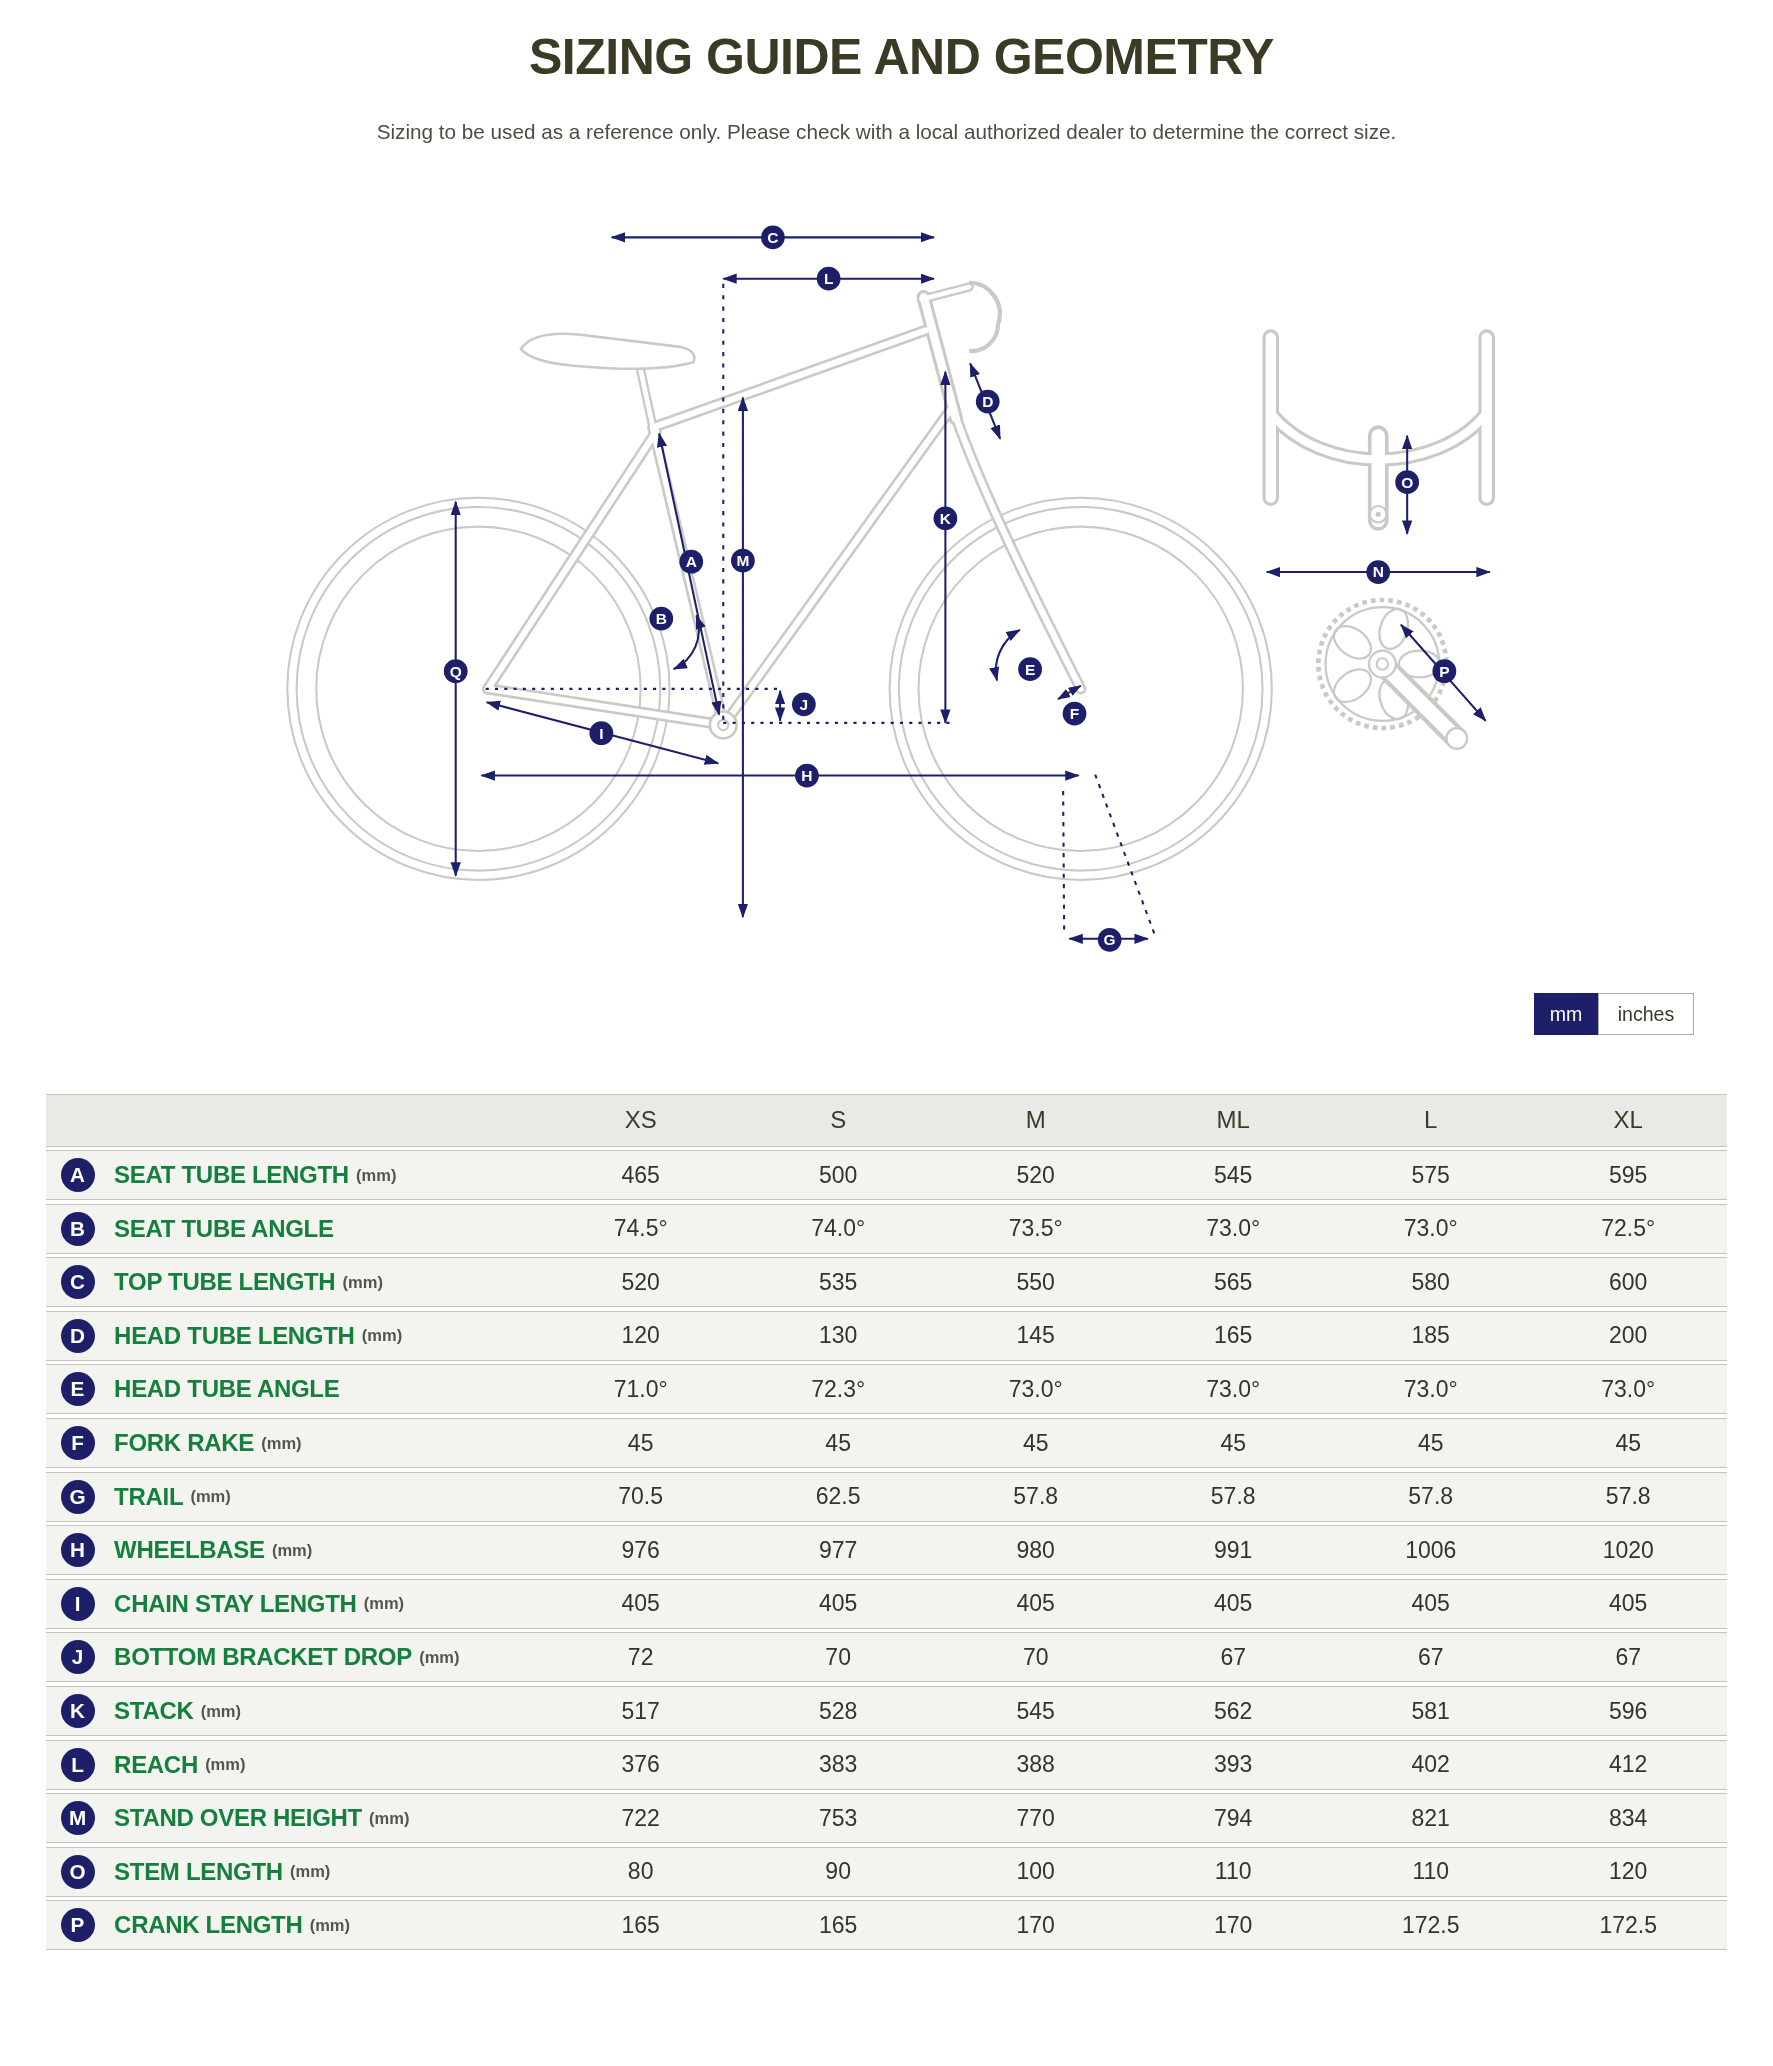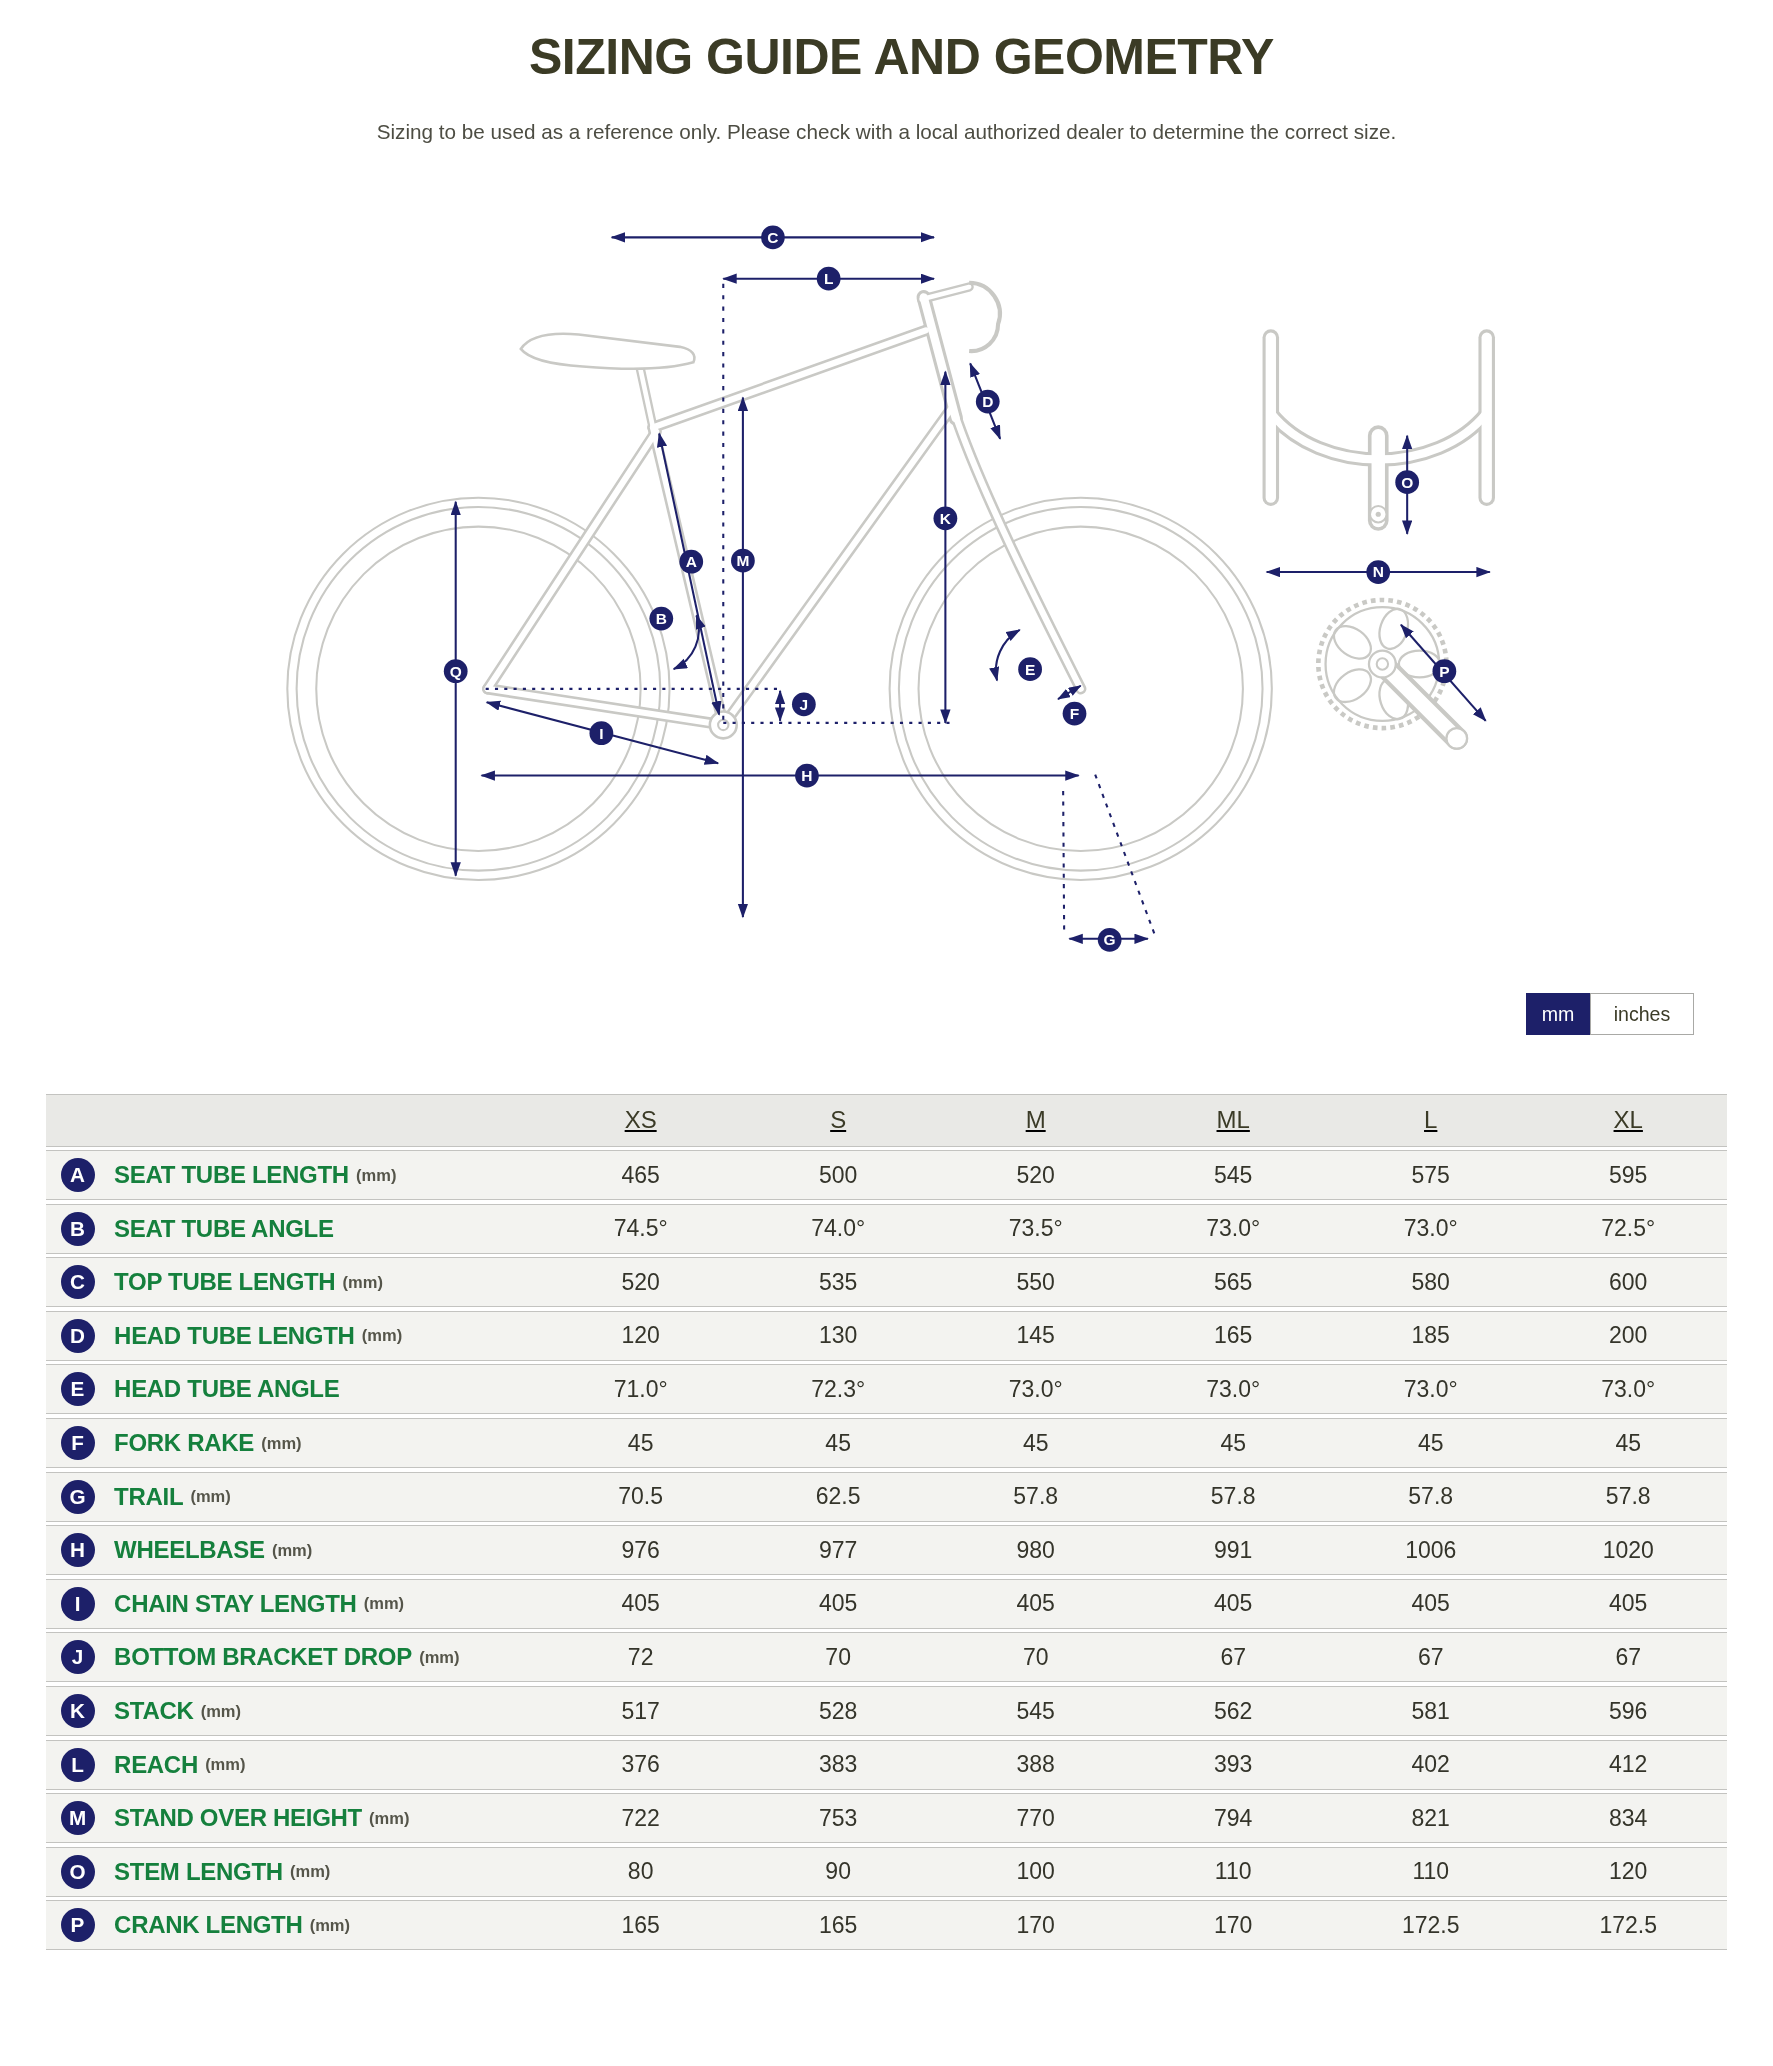--- a/index.html
+++ b/index.html
@@ -10,26 +10,26 @@
   .subtitle{margin-top:25px;text-align:center;font-size:20.7px;line-height:41px;color:#4d4d43;}
   .diagram-wrap{width:1343px;height:806px;margin:14.5px auto 0 auto;pointer-events:none;}
   svg{display:block;width:100%;height:100%;}
   .badge-letter{font-family:"Liberation Sans","DejaVu Sans",sans-serif;font-size:15px;
        font-weight:bold;fill:#ffffff;}
   
   .toggle{position:absolute;top:993px;right:79px;display:flex;}
   .tbtn{height:42px;display:flex;align-items:center;justify-content:center;font-size:19.6px;
        box-sizing:border-box;cursor:pointer;}
   .tbtn-mm{width:64px;background:#1d2069;color:#ffffff;}
-  .tbtn-in{width:104px;background:#ffffff;color:#3b3b27;border:1px solid #a9a9a6;}
+  .tbtn-in{width:96px;background:#ffffff;color:#3b3b27;border:1px solid #a9a9a6;}
   
   .geo-table{margin:121px 46px 0 46px;}
   .trow{display:flex;align-items:center;background:#f3f3f0;height:48px;
        border-top:1px solid #c3c3c0;border-bottom:1px solid #c3c3c0;margin-bottom:3.6px;}
-  .trow.thead{background:#e9e9e6;height:51px;text-decoration:underline;}
+  .trow.thead{background:#e9e9e6;height:51px;}
   .lcell{width:29.5%;display:flex;align-items:center;padding-left:14.5px;box-sizing:border-box;}
   .hcell,.vcell{flex:1;text-align:center;}
   .hcell{font-size:24px;color:#3b3b27;}
   .vcell{font-size:23px;color:#34342a;}
   .rbadge{width:34px;height:34px;border-radius:50%;background:#1d2069;color:#ffffff;
        font-size:20.7px;font-weight:bold;display:flex;align-items:center;justify-content:center;
        margin-right:19.6px;flex:0 0 auto;}
   .rlabel{font-size:24px;font-weight:bold;color:#15803d;letter-spacing:-0.3px;white-space:nowrap;}
   .runit{font-size:16.5px;color:#55554a;margin-left:7.2px;font-weight:bold;}
 </style>

